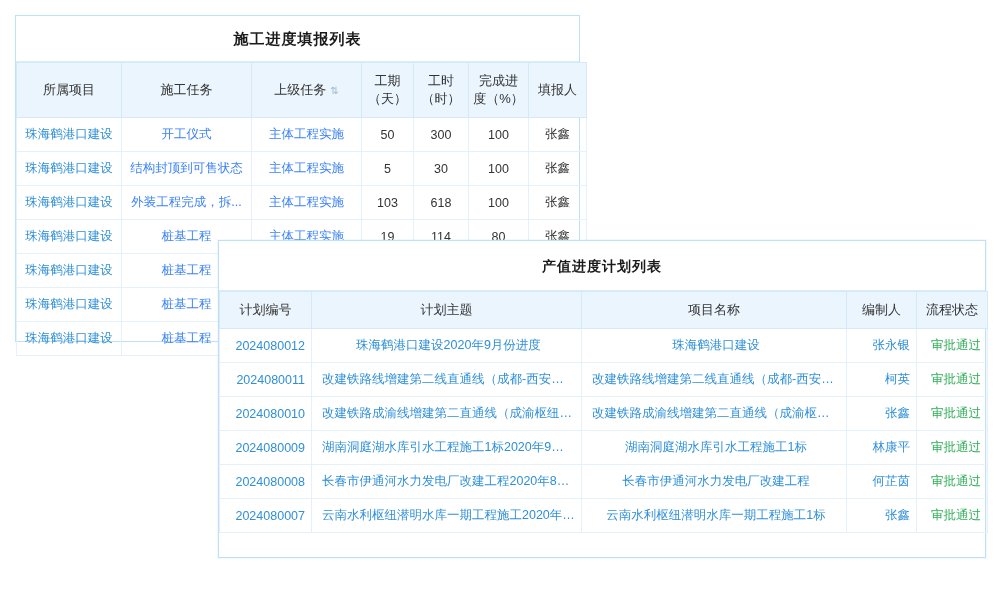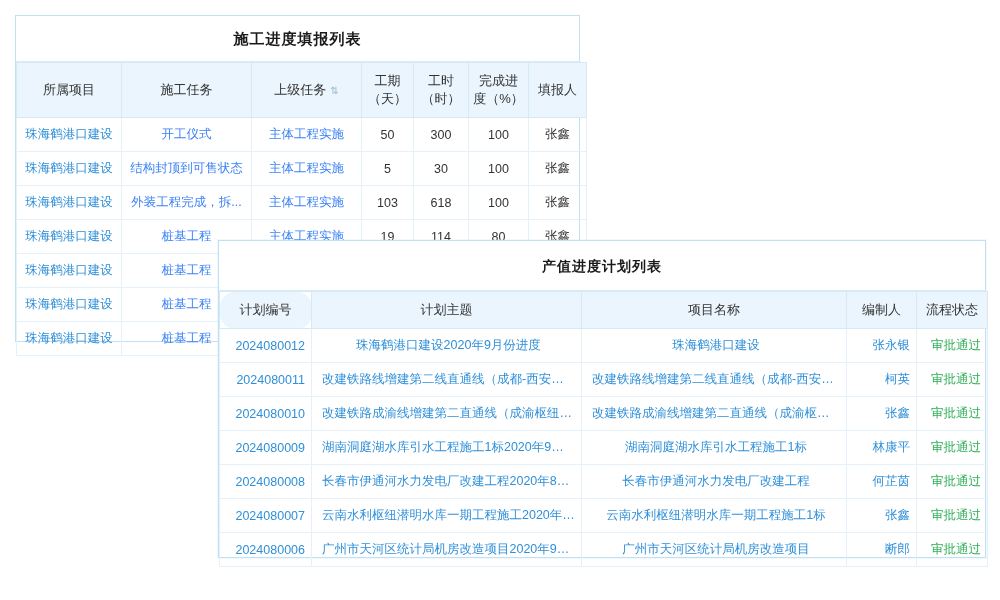--- a/index.html
+++ b/index.html
@@ -112,21 +112,21 @@
     height: 318px;
     box-shadow: 0 0 0 1px rgba(191,224,245,0.2);
     z-index: 5;
   }
 
   #panel-plan .panel-title { height: 50px; line-height: 26px; font-size: 14px; }
 
   #panel-plan th { height: 36px; }
   #panel-plan td { height: 33px; text-align: right; }
 
-  #panel-plan .p0 { width: 92px; border-radius: 15px; }
+  #panel-plan .p0 { width: 92px; }
   #panel-plan .p1 { width: 270px; }
   #panel-plan .p2 { width: 265px; }
   #panel-plan .p3 { width: 70px; }
   #panel-plan .p4 { width: 71px; margin-left: 33px; }
 
   #panel-plan td.p1, #panel-plan td.p2 { text-align: center; padding-left: 10px; margin-top: 28px; }
 
   .status-ok { color: #2fae57; }
   .person { color: #2f8fd8; }
   .plan-no { color: #2f8fd8; }
@@ -266,24 +266,17 @@
           <td class="p3 person">何芷茵</td>
           <td class="p4 status-ok">审批通过</td>
         </tr>
         <tr>
           <td class="p0 plan-no">2024080007</td>
           <td class="p1 link">云南水利枢纽潜明水库一期工程施工2020年8...</td>
           <td class="p2 link">云南水利枢纽潜明水库一期工程施工1标</td>
           <td class="p3 person">张鑫</td>
           <td class="p4 status-ok">审批通过</td>
         </tr>
-        <tr>
-          <td class="p0 plan-no">2024080006</td>
-          <td class="p1 link">广州市天河区统计局机房改造项目2020年9月...</td>
-          <td class="p2 link">广州市天河区统计局机房改造项目</td>
-          <td class="p3 person">断郎</td>
-          <td class="p4 status-ok">审批通过</td>
-        </tr>
       </tbody>
     </table>
   </div>
 
 </div>
 
 </body></html>

